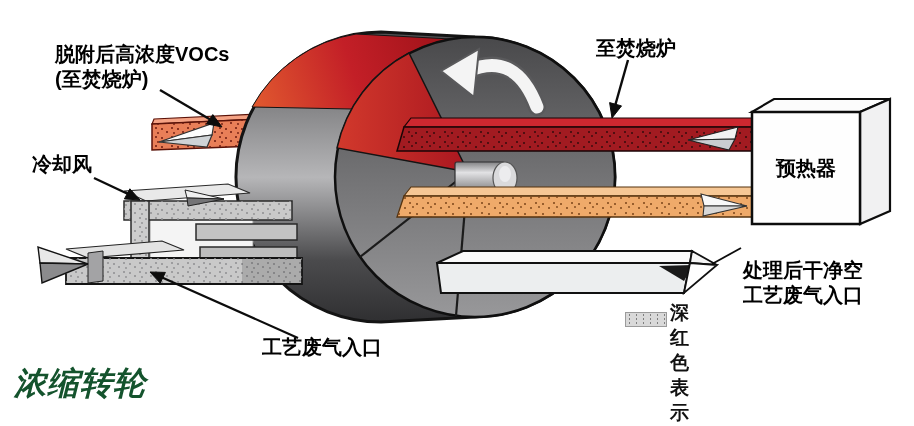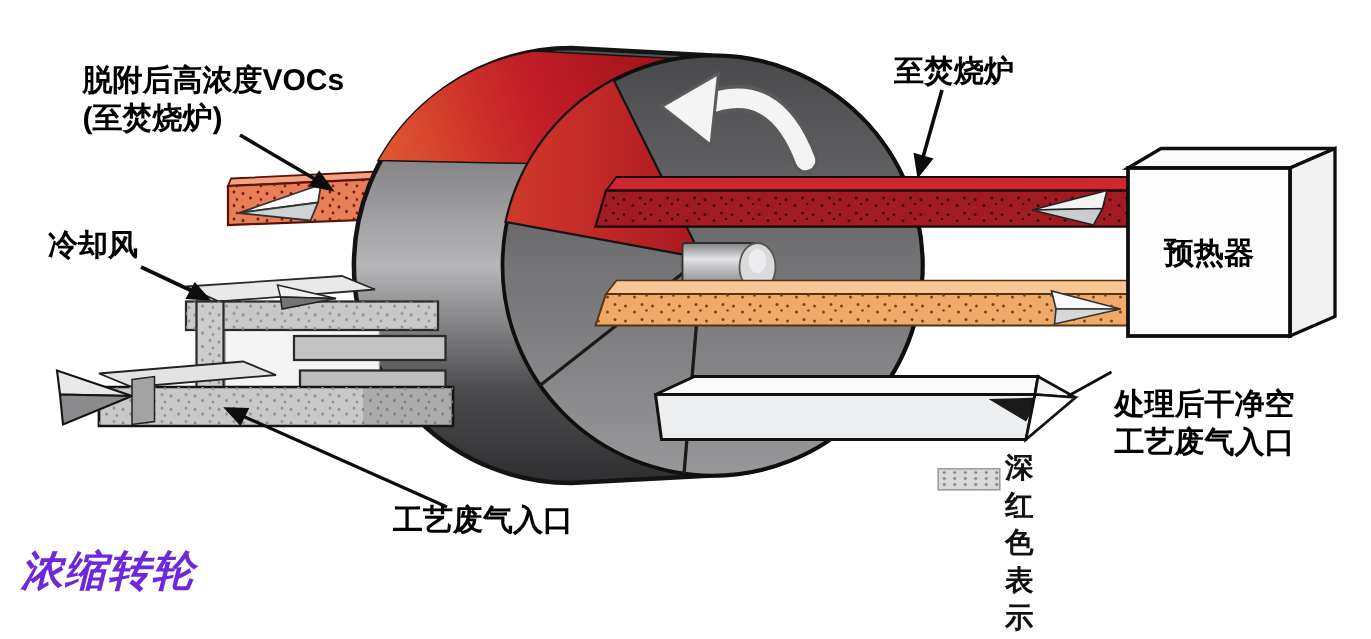--- a/index.html
+++ b/index.html
@@ -14,22 +14,22 @@
   #lbl-cooling{left:32px;top:152px;}
   #lbl-process{left:262px;top:335px;}
   #lbl-desorb{left:596px;top:36px;}
   #lbl-preheater{left:752px;top:155px;width:108px;text-align:center;font-size:20px;font-weight:600;}
   #lbl-clean{left:743px;top:237px;}
   #legend{position:absolute;left:625px;top:300px;}
   #legend-swatch{position:absolute;left:0;top:12px;width:40px;height:13px;background-color:#d9d9d9;
     background-image:radial-gradient(circle,#7e7e7e 0.8px,transparent 1.1px);
     background-size:7px 4px;border:1px solid #9b9b9b;}
   #legend-text{position:absolute;left:45px;top:0;font-size:19px;font-weight:600;line-height:25px;color:#111;}
-  #diagram-title{position:absolute;left:14px;top:362px;font-size:28px;font-weight:800;font-style:italic;
-    letter-spacing:1px;color:#6d28d9;}
+  #diagram-title{position:absolute;left:14px;top:362px;font-size:32px;font-weight:800;font-style:italic;
+    letter-spacing:1px;color:#14532d;}
 </style>
 </head>
 <body>
 
 <div id="stage">
 
 <svg width="914" height="426" viewBox="0 0 914 426">
   <defs>
     <linearGradient id="gBody" gradientUnits="userSpaceOnUse" x1="0" y1="30" x2="0" y2="325">
       <stop offset="0" stop-color="#4e4e50"></stop>

